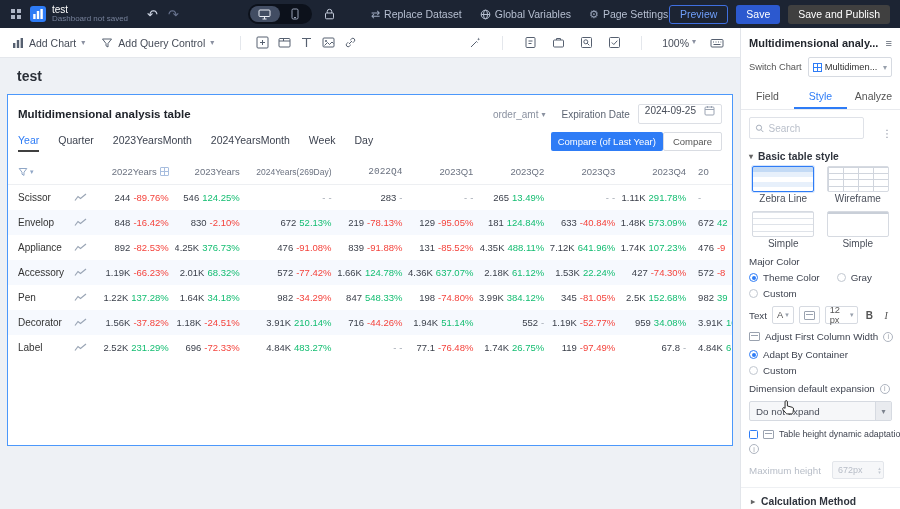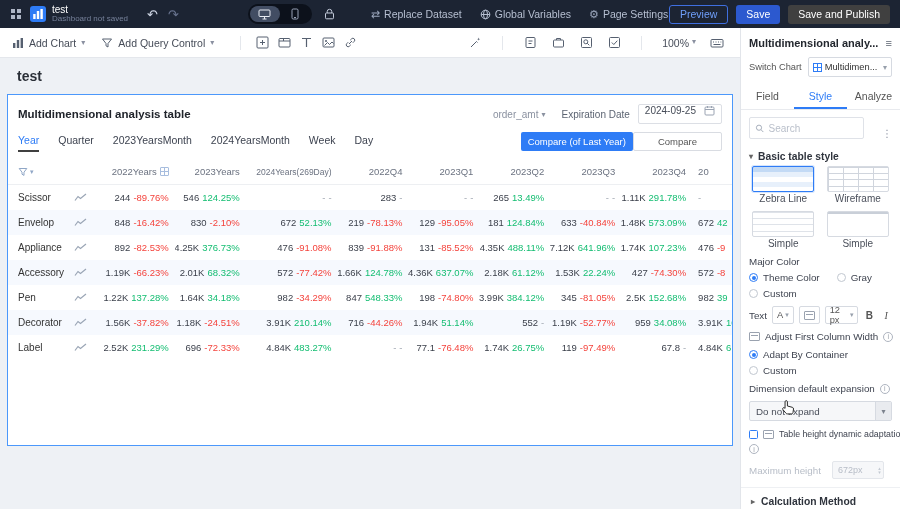--- a/index.html
+++ b/index.html
@@ -48,21 +48,21 @@
 .measure{color:#8a91a0;font-size:10px;display:flex;align-items:center;gap:3px;cursor:pointer}
 .measure .caret{font-size:8px}
 .exp-label{color:#5c6472;font-size:10px;margin-left:8px}
 .date-box{display:flex;align-items:flex-start;gap:8px;border:1px solid #dcdfe5;height:20px;padding:0 6px;font-size:10px;color:#464c58;border-radius:2px;cursor:pointer}
 .tabrow{display:flex;align-items:center;padding:5px 10px 0;gap:0}
 .tabs{display:flex;gap:19px}
 .ctab{font-size:10.5px;color:#3d4350;padding:3px 0 4px;cursor:pointer;white-space:nowrap}
 .ctab.active{color:#2e7cf6;border-bottom:2px solid #404040}
 .cmp-wrap{margin-left:auto;display:flex}
 .cmp-primary{background:#2e7cf6;color:#fff;font-size:9.5px;height:19px;display:flex;align-items:center;padding:0 7px;border-radius:2px;border:none;cursor:pointer;font-family:inherit;white-space:nowrap}
-.cmp-secondary{background:#fff;color:#555;font-size:9.5px;height:19px;display:flex;align-items:center;padding:0 24px;border:1px solid #d9dce2;border-radius:2px;cursor:pointer;font-family:inherit}
+.cmp-secondary{background:#fff;color:#555;font-size:9.5px;height:19px;display:flex;align-items:center;padding:0 9px;border:1px solid #d9dce2;border-radius:2px;cursor:pointer;font-family:inherit}
 
 
 .tablewrap{margin-top:7px}
 .thead{display:flex;height:26px;align-items:center;border-bottom:1px solid #edeff2;color:#6b7280;font-size:9.5px}
 .th{text-align:right;padding-right:6px;white-space:nowrap;overflow:hidden}
 .th.flexh{display:flex;align-items:center;justify-content:flex-end;text-align:right}
 .th.first{width:96px;display:flex;justify-content:flex-start;align-items:center;padding-left:10px;gap:2px}
 .th.left{text-align:left;padding-left:6px;padding-right:0}
 .hic{position:relative;width:9px;height:9px;border:1px solid #a7bdde;border-radius:1px;margin-left:3px;flex:0 0 auto}
 .hic::before{content:"";position:absolute;left:0;right:0;top:3px;height:1px;background:#a7bdde}
@@ -341,21 +341,21 @@
         <div class="thead">
           <div class="th first">
             <svg width="10" height="10" viewBox="0 0 10 10">
                 <path d="M1.2 1.5h7.6L6 5.2v3.2L4 7.2V5.2L1.2 1.5z" fill="none" stroke="#8fa6c6"></path>
               </svg>
             <span class="caret" style="font-size:7px;color:#8fa6c6">▾</span>
           </div>
         <div class="th flexh" style="width: 71px;">2022Years<span class="hic"></span></div>
             <div class="th" style="width: 71px;">2023Years</div>
             <div class="th" style="width: 92px; font-size: 8.5px;">2024Years(269Day)</div>
-            <div class="th" style="width: 71px;">2022Q4</div>
+            <div class="th" style="width: 71px; font-family: Liberation Mono, monospace;">2022Q4</div>
             <div class="th" style="width: 71px;">2023Q1</div>
             <div class="th" style="width: 71px;">2023Q2</div>
             <div class="th" style="width: 71px;">2023Q3</div>
             <div class="th" style="width: 71px;">2023Q4</div>
             <div class="th left" style="width: 40px;">20</div>
           </div>
         <div>
             <div class="trow">
               <div class="tdname">
                 <span class="rname">Scissor</span>

